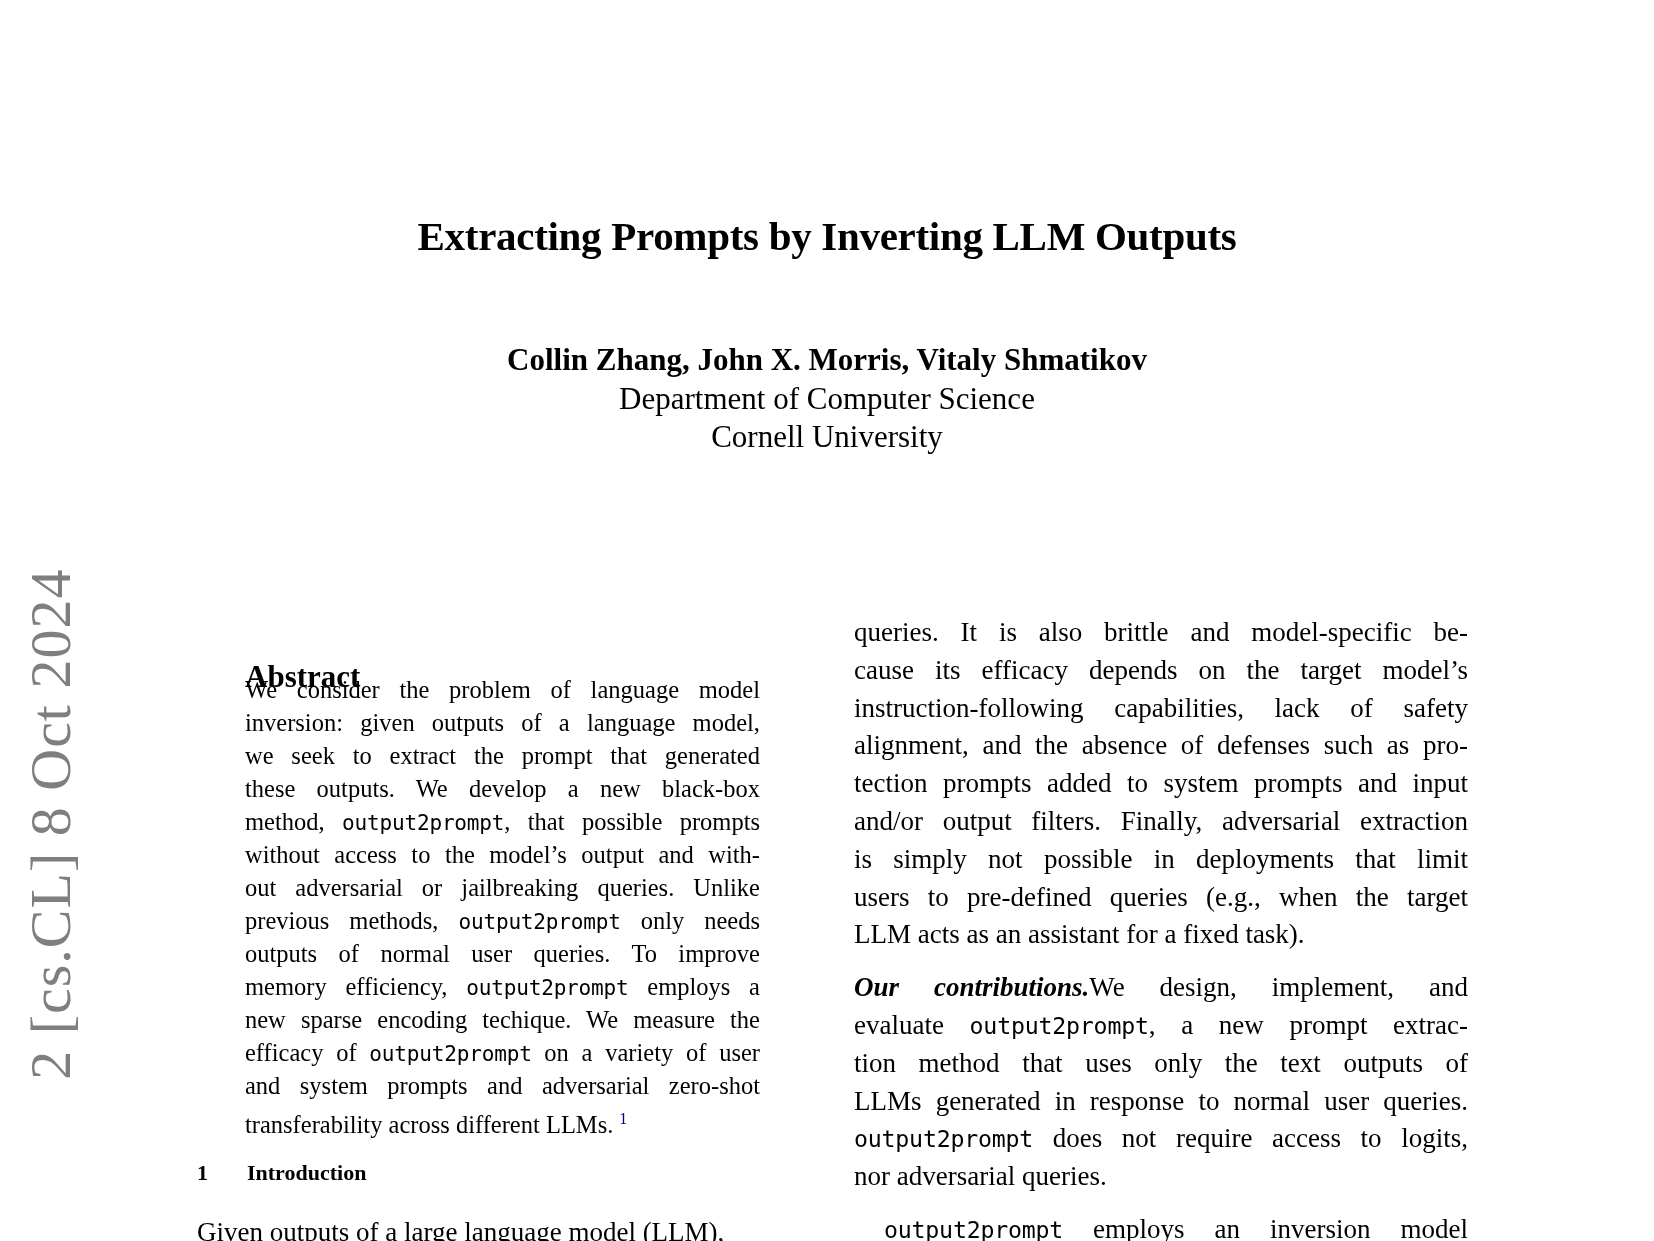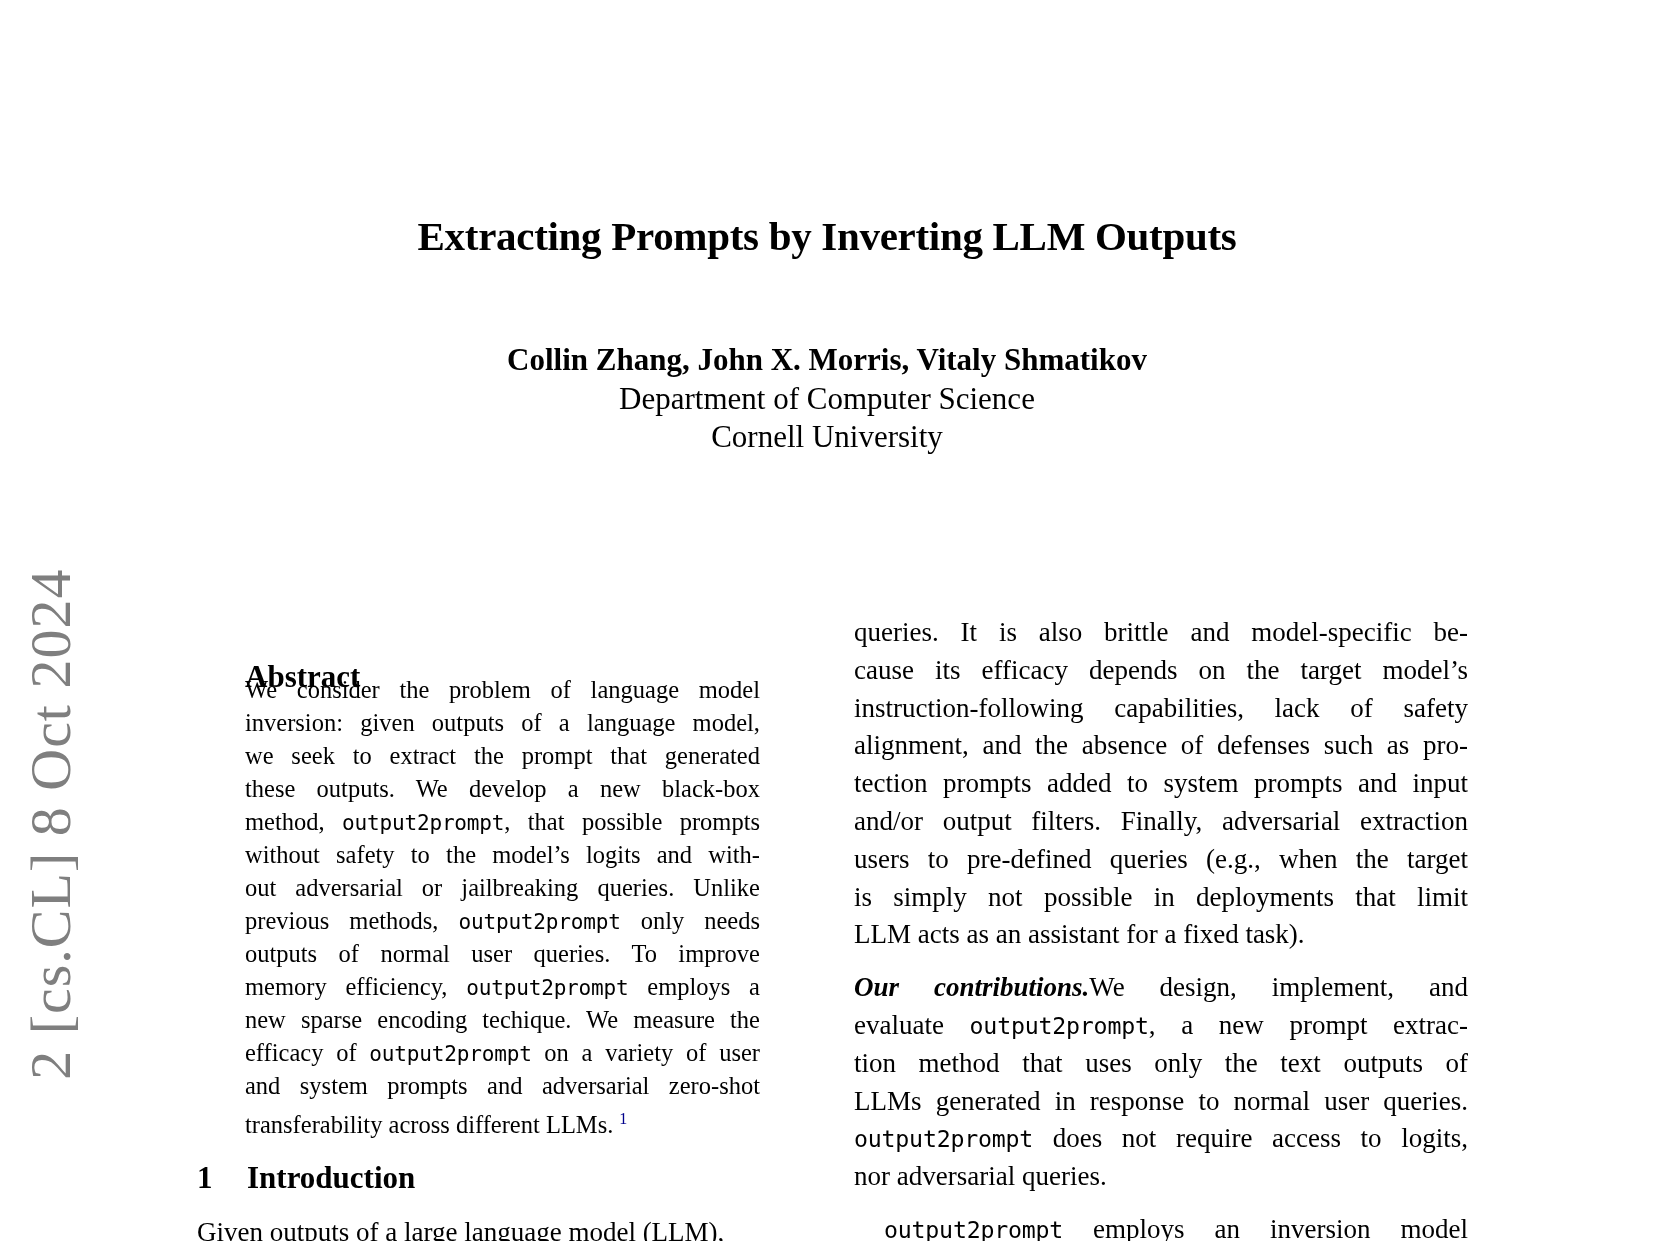--- a/index.html
+++ b/index.html
@@ -11,21 +11,21 @@
   .authors { top:342px; font-size:31px; font-weight:bold; }
   .affil { font-size:31px; }
   .margin-stamp { left:-330px; top:915px; width:760px; transform:rotate(-90deg); transform-origin:center center;
                   font-size:58px; color:#7f7f7f; white-space:nowrap; text-align:right; letter-spacing:1px; }
   .abstract-heading { left:245px; width:515px; top:612px; text-align:left; font-size:31px; font-weight:bold;margin-top:47px; }
   .abstract-body { left:245px; width:515px; top:673px; font-size:24.5px; line-height:33px; text-align:justify; }
   .abstract-body .line { display:block; height:33px; white-space:nowrap; text-align:justify; text-align-last:justify; }
   .abstract-body .line.last { text-align-last:left; }
   .mono { font-family:"DejaVu Sans Mono", "Liberation Mono", monospace; font-size:0.86em; letter-spacing:-0.2px; }
   .fn { color:#00008b; font-size:16px; vertical-align:super; margin-left:6px; }
-  .sec-heading { left:197px; top:1160px; font-size:31px; font-weight:bold; }
+  .sec-heading { left:197px; top:1160px; font-size:22px; font-weight:bold; }
   .sec-num { display:inline-block; width:50px; }
   .left-para { left:197px; width:615px; top:1213px; font-size:27px; line-height:38px; white-space:nowrap; }
   .right-col { left:854px; width:614px; top:614px; font-size:27px; }
   .right-col .line { display:block; height:37.8px; line-height:37.8px; white-space:nowrap; text-align:justify; text-align-last:justify; }
   .right-col .line.last { text-align-last:left; }
   .right-col .gap { height:15px; }
   .right-col .indent { padding-left:30px; }
   .run-in { font-weight:bold; font-style:italic; margin-right:0; }
 </style>
 </head>
@@ -38,21 +38,21 @@
 <div class="abs center affil" style="top:381px;">Department of Computer Science</div>
 <div class="abs center affil" style="top:419px;">Cornell University</div>
 
 <div class="abs abstract-heading">Abstract</div>
 <div class="abs abstract-body" id="abstract-body">
     <span class="line"><span>We consider the problem of language model</span></span>
     <span class="line"><span>inversion: given outputs of a language model,</span></span>
     <span class="line"><span>we seek to extract the prompt that generated</span></span>
     <span class="line"><span>these outputs.  We develop a new black-box</span></span>
     <span class="line"><span>method, </span><span class="mono">output2prompt</span><span>, that possible prompts</span></span>
-    <span class="line"><span>without safety to the model’s logits and with-</span></span>
+    <span class="line"><span>without access to the model’s output and with-</span></span>
     <span class="line"><span>out adversarial or jailbreaking queries. Unlike</span></span>
     <span class="line"><span>previous methods, </span><span class="mono">output2prompt</span><span> only needs</span></span>
     <span class="line"><span>outputs of normal user queries.  To improve</span></span>
     <span class="line"><span>memory efficiency, </span><span class="mono">output2prompt</span><span> employs a</span></span>
     <span class="line"><span>new sparse encoding techique. We measure the</span></span>
     <span class="line"><span>efficacy of </span><span class="mono">output2prompt</span><span> on a variety of user</span></span>
     <span class="line"><span>and system prompts and adversarial zero-shot</span></span>
     <span class="line last"><span>transferability across different LLMs.</span><a class="fn" style="color: rgb(0, 0, 139);">1</a></span>
   </div>
 
@@ -61,22 +61,22 @@
 </div>
 <div class="abs left-para">Given outputs of a large language model (LLM),</div>
 
 <div class="abs right-col" id="right-col">
     <span class="line">queries.  It is also brittle and model-specific be-</span>
     <span class="line">cause its efficacy depends on the target model’s</span>
     <span class="line">instruction-following capabilities, lack of safety</span>
     <span class="line">alignment, and the absence of defenses such as pro-</span>
     <span class="line">tection prompts added to system prompts and input</span>
     <span class="line">and/or output filters. Finally, adversarial extraction</span>
+    <span class="line">is simply not possible in deployments that limit</span>
     <span class="line">users to pre-defined queries (e.g., when the target</span>
-    <span class="line">is simply not possible in deployments that limit</span>
     <span class="line last">LLM acts as an assistant for a fixed task).</span>
     <div class="gap"></div>
     <span class="line"><span class="run-in">Our contributions.</span><span>We design, implement, and</span></span>
     <span class="line"><span>evaluate </span><span class="mono">output2prompt</span><span>, a new prompt extrac-</span></span>
     <span class="line"><span>tion method that uses only the text outputs of</span></span>
     <span class="line"><span>LLMs generated in response to normal user queries.</span></span>
     <span class="line"><span class="mono">output2prompt</span><span> does not require access to logits,</span></span>
     <span class="line last"><span>nor adversarial queries.</span></span>
     <div class="gap"></div>
     <span class="line indent"><span class="mono">output2prompt</span><span> employs an inversion model</span></span>

